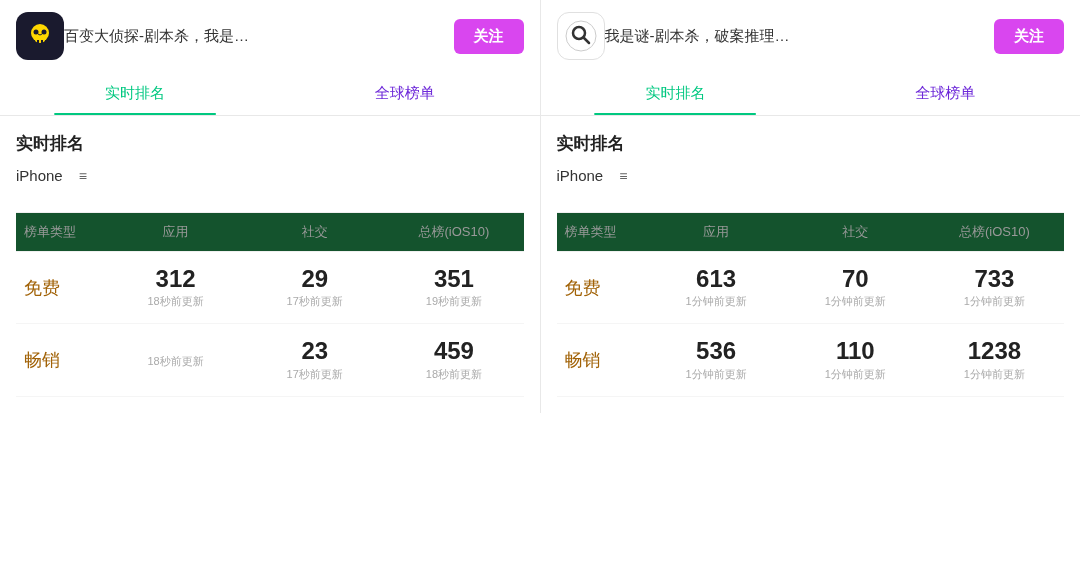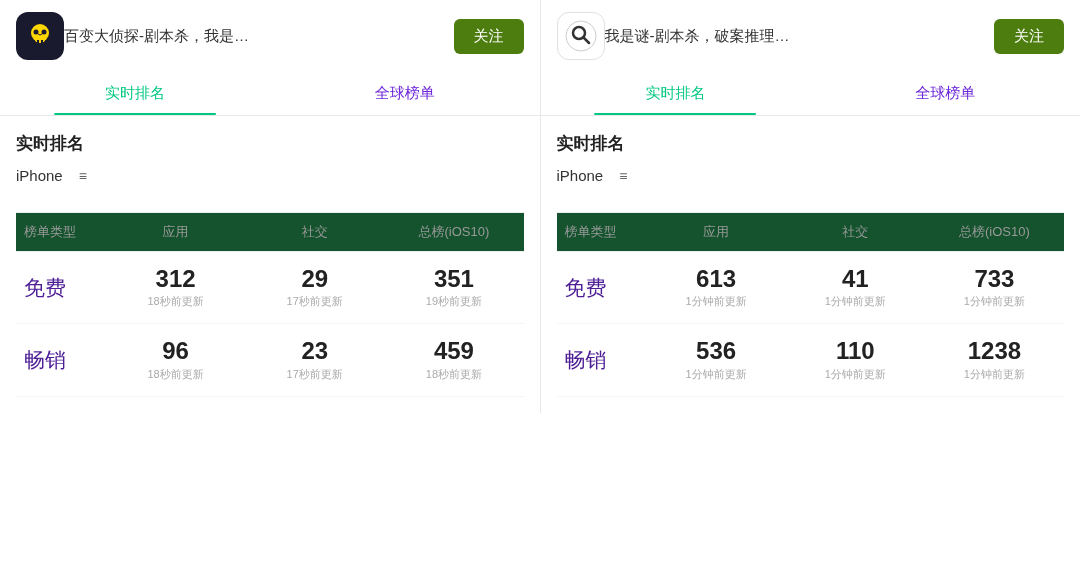--- a/index.html
+++ b/index.html
@@ -56,27 +56,27 @@
       flex: 1;
       font-size: 15px;
       font-weight: 500;
       color: #333;
       overflow: hidden;
       text-overflow: ellipsis;
       white-space: nowrap;
     }
 
     .follow-btn {
-      background: #4d7c0f;
+      background: #d946ef;
       color: #fff;
       border: none;
       border-radius: 6px;
       padding: 8px 20px;
       font-size: 15px;
-      font-weight: 400;
+      font-weight: 700;
       cursor: pointer;
       flex-shrink: 0;
     }
 
     
     .tabs {
       display: flex;
       border-bottom: 1px solid #e8e8e8;
     }
 
@@ -161,22 +161,22 @@
 
     .table-row {
       display: grid;
       grid-template-columns: 90px 1fr 1fr 1fr;
       padding: 14px 0;
       border-bottom: 1px solid #f5f5f5;
       align-items: center;
     }
 
     .row-category {
-      font-size: 21px;
-      color: #4c1d95;
+      font-size: 18px;
+      color: #a16207;
       padding-left: 8px;
     }
 
     .rank-cell {
       text-align: center;
     }
 
     .rank-number {
       font-size: 24px;
       font-weight: 700;
@@ -245,21 +245,20 @@
         </div>
         <div class="rank-cell">
           <div class="rank-number">351</div>
           <div class="rank-update">19秒前更新</div>
         </div>
       </div>
 
       <div class="table-row">
         <div class="row-category">畅销</div>
         <div class="rank-cell">
-          <div class="rank-number">96</div>
           <div class="rank-update">18秒前更新</div>
         </div>
         <div class="rank-cell">
           <div class="rank-number">23</div>
           <div class="rank-update">17秒前更新</div>
         </div>
         <div class="rank-cell">
           <div class="rank-number">459</div>
           <div class="rank-update">18秒前更新</div>
         </div>
@@ -301,21 +300,21 @@
         <div class="table-header-cell">总榜(iOS10)</div>
       </div>
 
       <div class="table-row">
         <div class="row-category">免费</div>
         <div class="rank-cell">
           <div class="rank-number">613</div>
           <div class="rank-update">1分钟前更新</div>
         </div>
         <div class="rank-cell">
-          <div class="rank-number">41</div>
+          <div class="rank-number">70</div>
           <div class="rank-update">1分钟前更新</div>
         </div>
         <div class="rank-cell">
           <div class="rank-number">733</div>
           <div class="rank-update">1分钟前更新</div>
         </div>
       </div>
 
       <div class="table-row">
         <div class="row-category">畅销</div>

